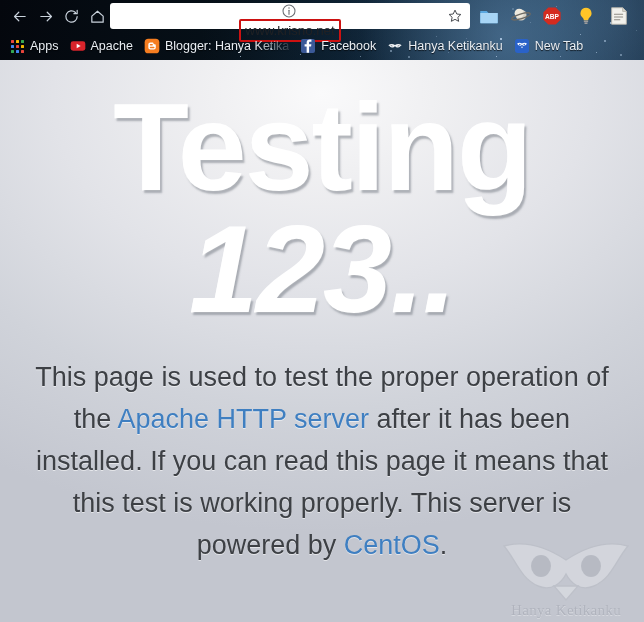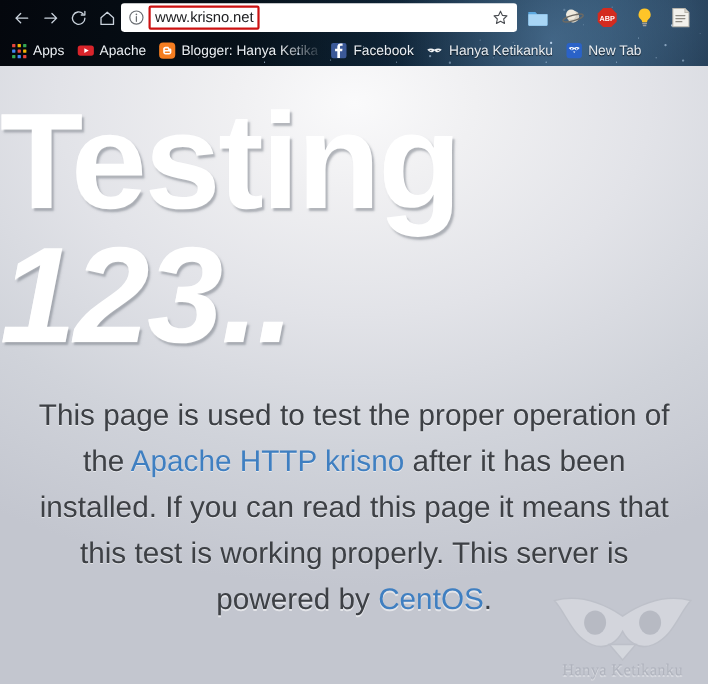--- a/index.html
+++ b/index.html
@@ -26,21 +26,21 @@
 
   .nav-btn{
     position:absolute; top:4px; width:26px; height:24px;
     display:flex; align-items:center; justify-content:center;
   }
   .nav-btn svg{ display:block; }
 
   #address-bar{
     position:absolute; left:110px; top:3px; width:360px; height:26px;
     background:#ffffff; border-radius:3px;
-    display:flex; align-items:center; padding:0 6px;
+    display:flex; align-items:center; padding:0 6px;flex-direction:column;
   }
   #info-icon{ width:16px; height:16px; flex:0 0 16px; margin-right:3px; }
   #url-box{
     border:2px solid #cc1111; border-radius:2px;
     padding:0px 4px 1px 4px; line-height:17px;
   }
   #url-text{
     font-size:13.5px; color:#202124; letter-spacing:-0.1px;
     font-family:"Liberation Sans", sans-serif; white-space:nowrap;
   }
@@ -77,21 +77,21 @@
   
   #page{
     position:absolute; top:60px; left:0; width:644px; height:562px;
     background:
       radial-gradient(ellipse 95% 78% at 50% 6%, #fafafb 0%, #f0f0f2 18%, #e2e3e8 44%, #d0d3da 72%, #c3c6cf 100%);
     overflow:hidden;
   }
 
   #heading{
     margin-top:27px;
-    text-align:left;
+    text-align:center;
     font-family:"Liberation Sans", sans-serif;
     font-weight:bold;
     font-size:124px;
     line-height:0.98;
     color:#ffffff;
     letter-spacing:-2px;
     text-shadow:
       2px 3px 2px rgba(120,125,135,0.55),
       0 1px 0 rgba(255,255,255,0.6);
   }
@@ -309,21 +309,21 @@
 </div>
 
 <div id="page">
 
   <div id="heading">
     <span>Testing</span>
     <span class="l2">123..</span>
   </div>
 
   <div id="paragraph">
-    <span>This page is used to test the proper operation of the </span><a href="#">Apache HTTP krisno</a><span> after it has been installed. If you can read this page it means that this test is working properly. This server is powered by </span><a href="#">CentOS</a><span>.</span>
+    <span>This page is used to test the proper operation of the </span><a href="#">Apache HTTP server</a><span> after it has been installed. If you can read this page it means that this test is working properly. This server is powered by </span><a href="#">CentOS</a><span>.</span>
   </div>
 
   <div id="watermark">
     <svg width="140" height="70" viewBox="0 0 140 70">
       <path d="M8 12 C30 6, 52 14, 70 26 C88 14, 110 6, 132 12 C120 26, 116 44, 98 52 C84 58, 74 48, 70 40 C66 48, 56 58, 42 52 C24 44, 20 26, 8 12 z" fill="#e3e5ea" stroke="#b9bcc4" stroke-width="1.4"></path>
       <ellipse cx="45" cy="32" rx="10" ry="11" fill="#adb0b9"></ellipse>
       <ellipse cx="95" cy="32" rx="10" ry="11" fill="#adb0b9"></ellipse>
       <path d="M58 52 h24 l-12 14 z" fill="#e6e8ec" stroke="#b9bcc4" stroke-width="1.4"></path>
     </svg>
     <div class="wm-text">Hanya Ketikanku</div>

